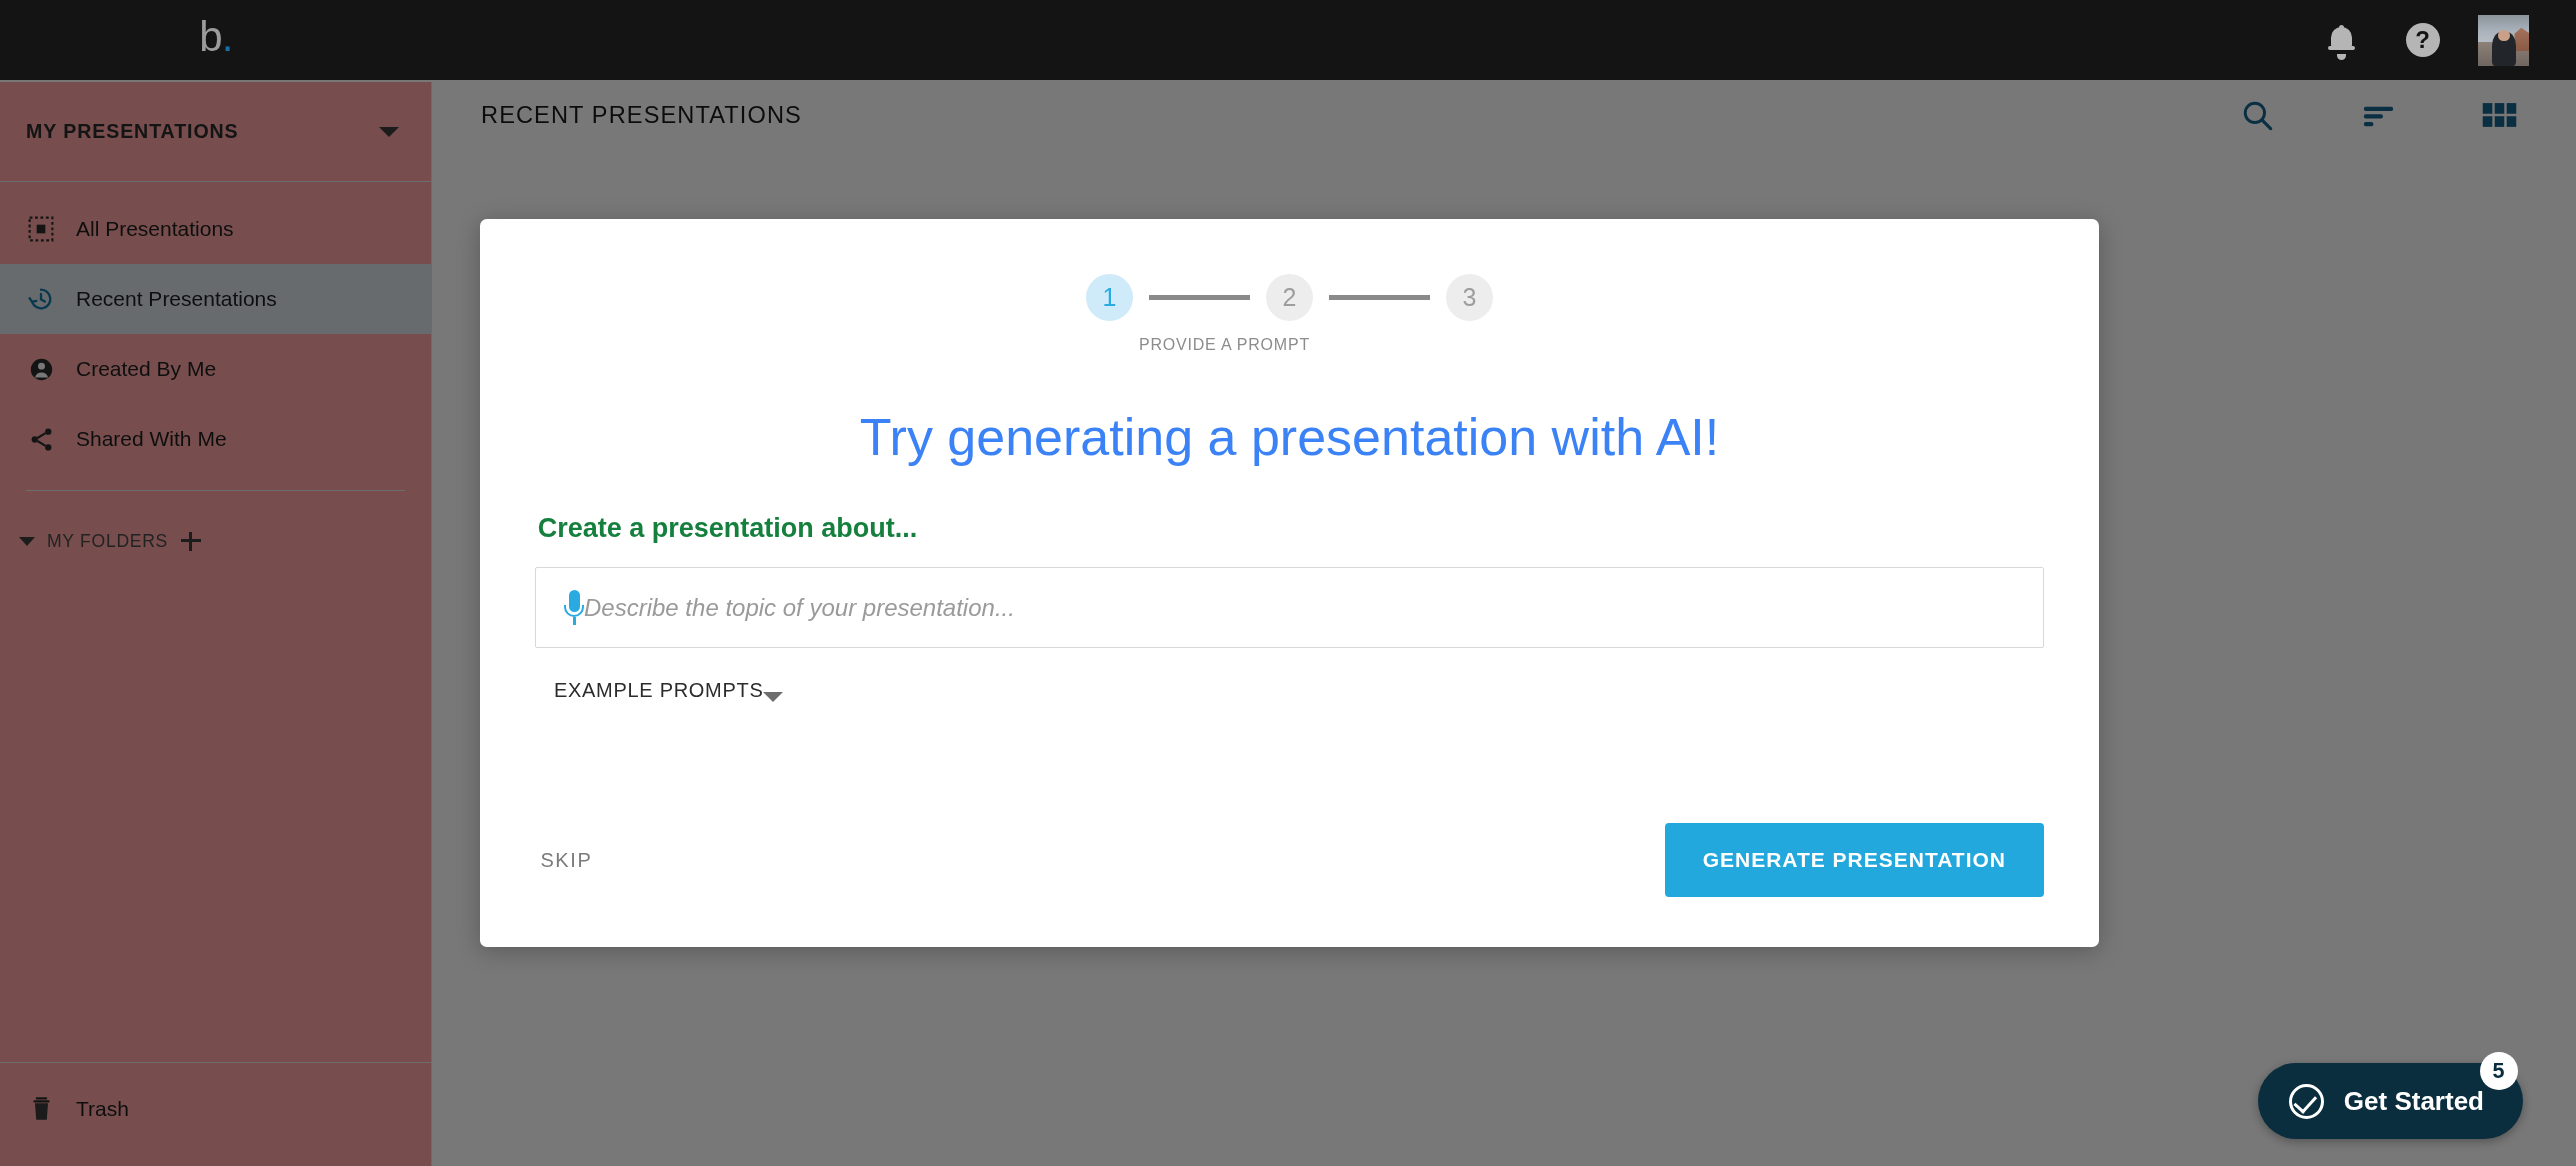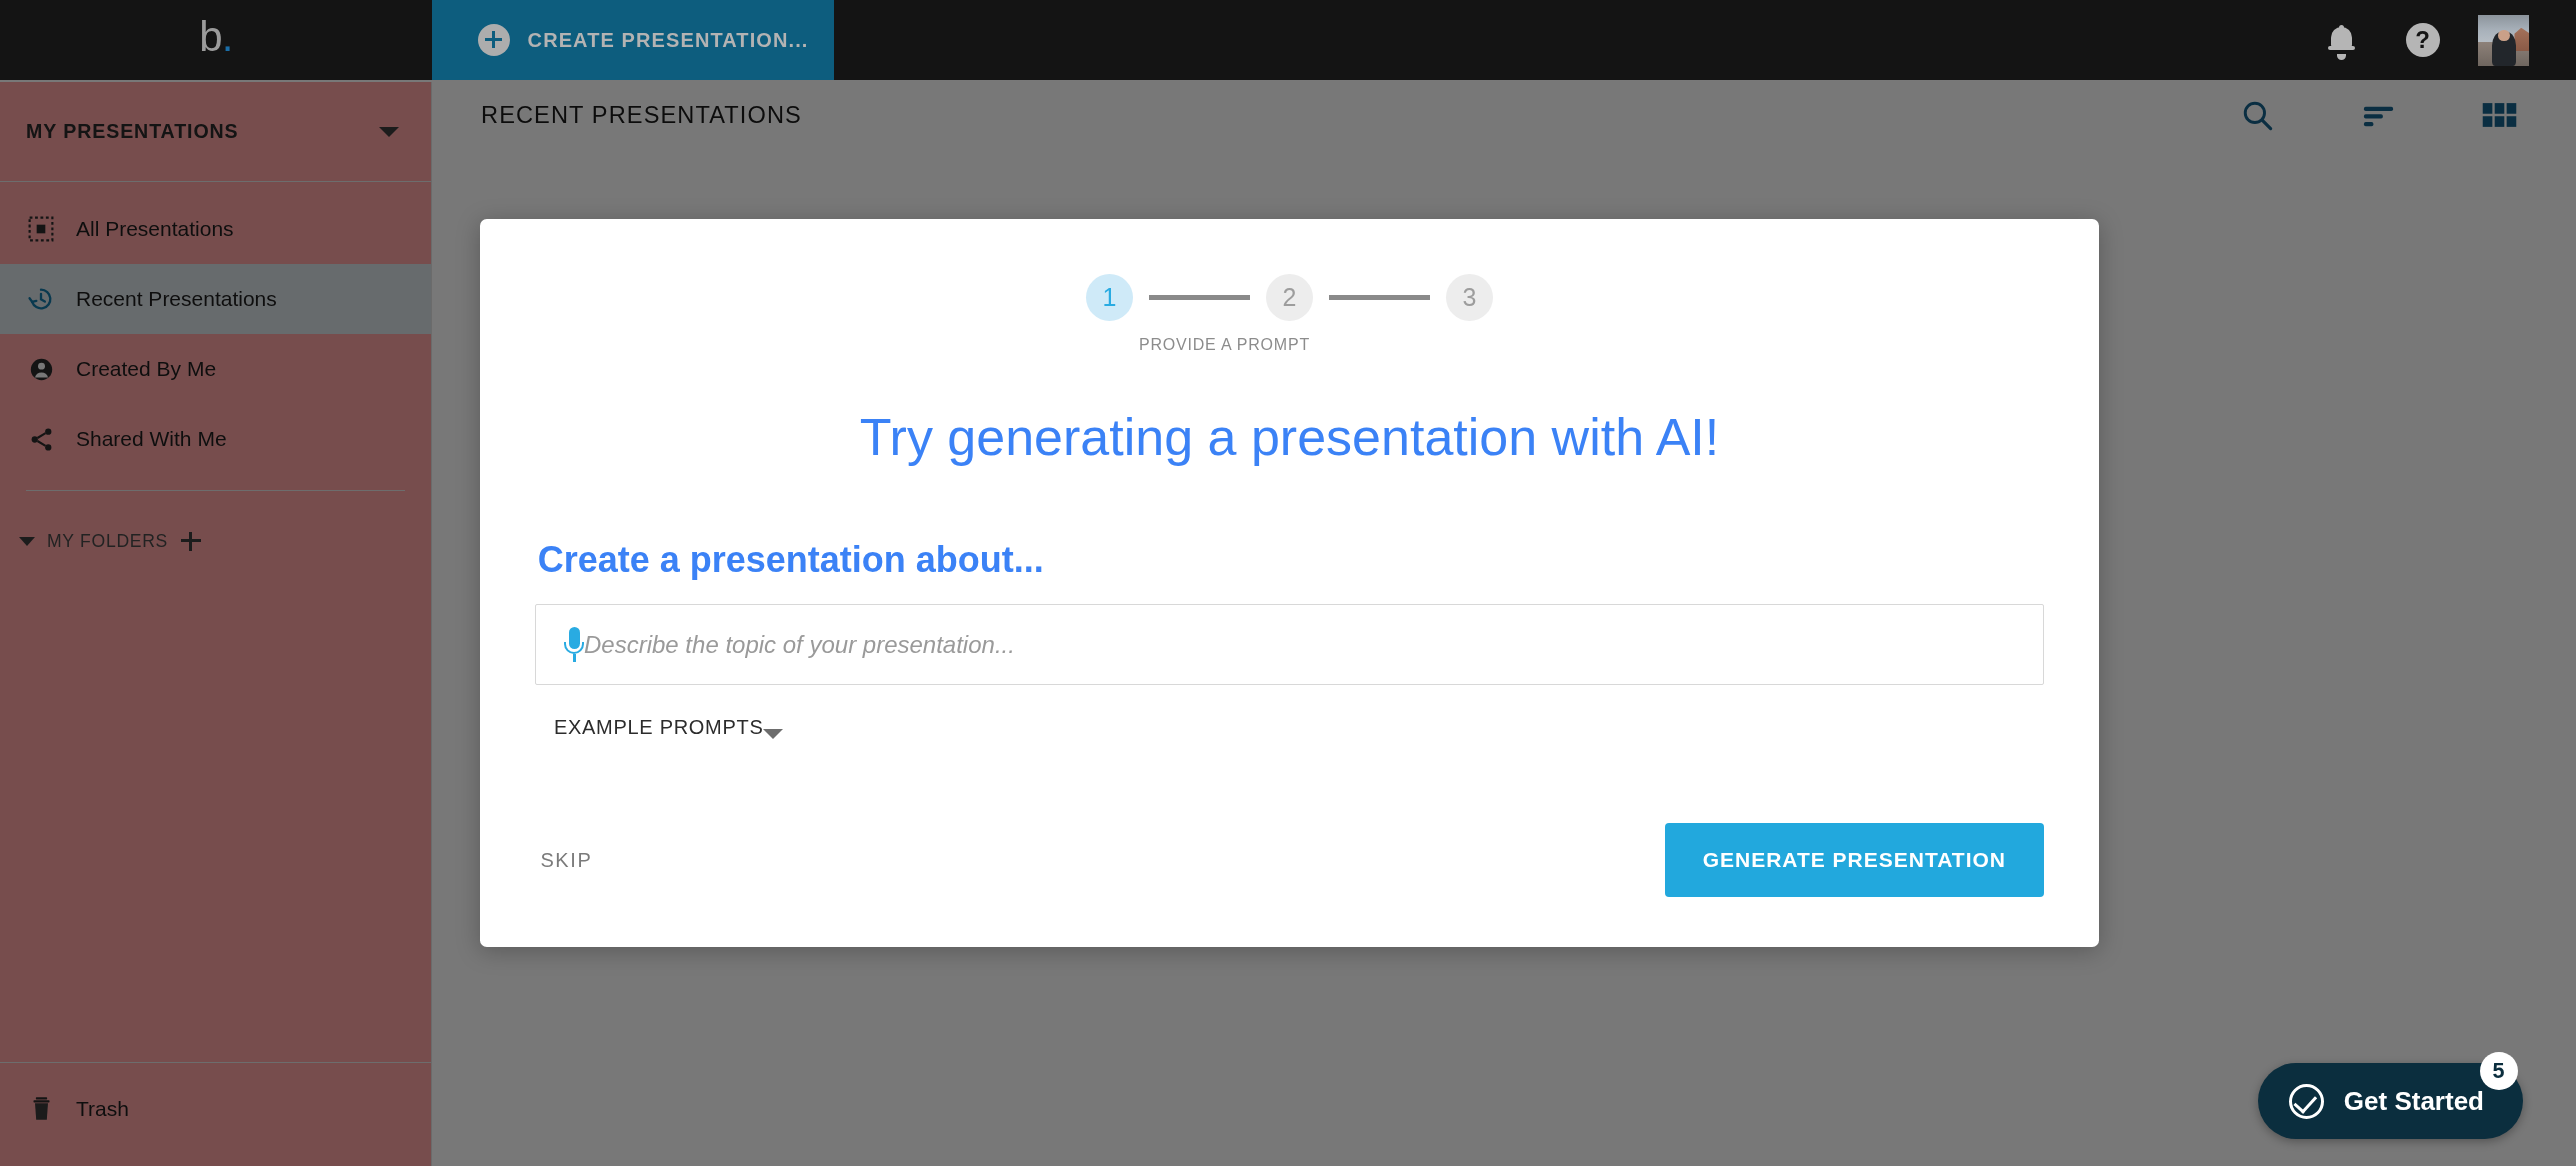--- a/index.html
+++ b/index.html
@@ -170,21 +170,21 @@
     margin-top: 15px; font-size: 16px; letter-spacing: 0.8px; color: #8c8c8c;
     transform: translateX(-65px);
   }
 
   .modal-title {
     margin-top: 53px; text-align: center; font-size: 52px;
     font-weight: 400; color: #3b82f6;
   }
 
   .field-label {
-    margin-top: 72px; font-size: 36px; font-weight: 700; color: #3b82f6;
+    margin-top: 46px; font-size: 27px; font-weight: 700; color: #15803d;
     padding-left: 2.7px;
   }
   .prompt-box {
     margin-top: 23px; height: 81px; border: 0.7px solid #d8d8d8;
     border-radius: 2px; display: flex; align-items: center; 
     padding-left: 28px; background: #fff;
   }
   .mic {
     position: relative; width: 20px; height: 35px; flex: 0 0 auto; cursor: pointer;
   }
@@ -256,24 +256,20 @@
 </head>
 <body>
 
 <div class="app">
 
   <div class="topbar">
     <div class="logo-zone">
       <div class="logo"><span>b</span><span class="dot">.</span></div>
     </div>
 
-    <div class="create-btn">
-      <div class="create-plus"></div>
-      <div class="create-label">CREATE PRESENTATION...</div>
-    </div>
 
     <div class="topbar-spacer"></div>
 
     <div class="topbar-right">
       <div class="tb-icon">
         <div class="bell">
           <div class="bell-top"></div>
             <div class="bell-body"></div>
             <div class="bell-clap"></div>
         </div>

